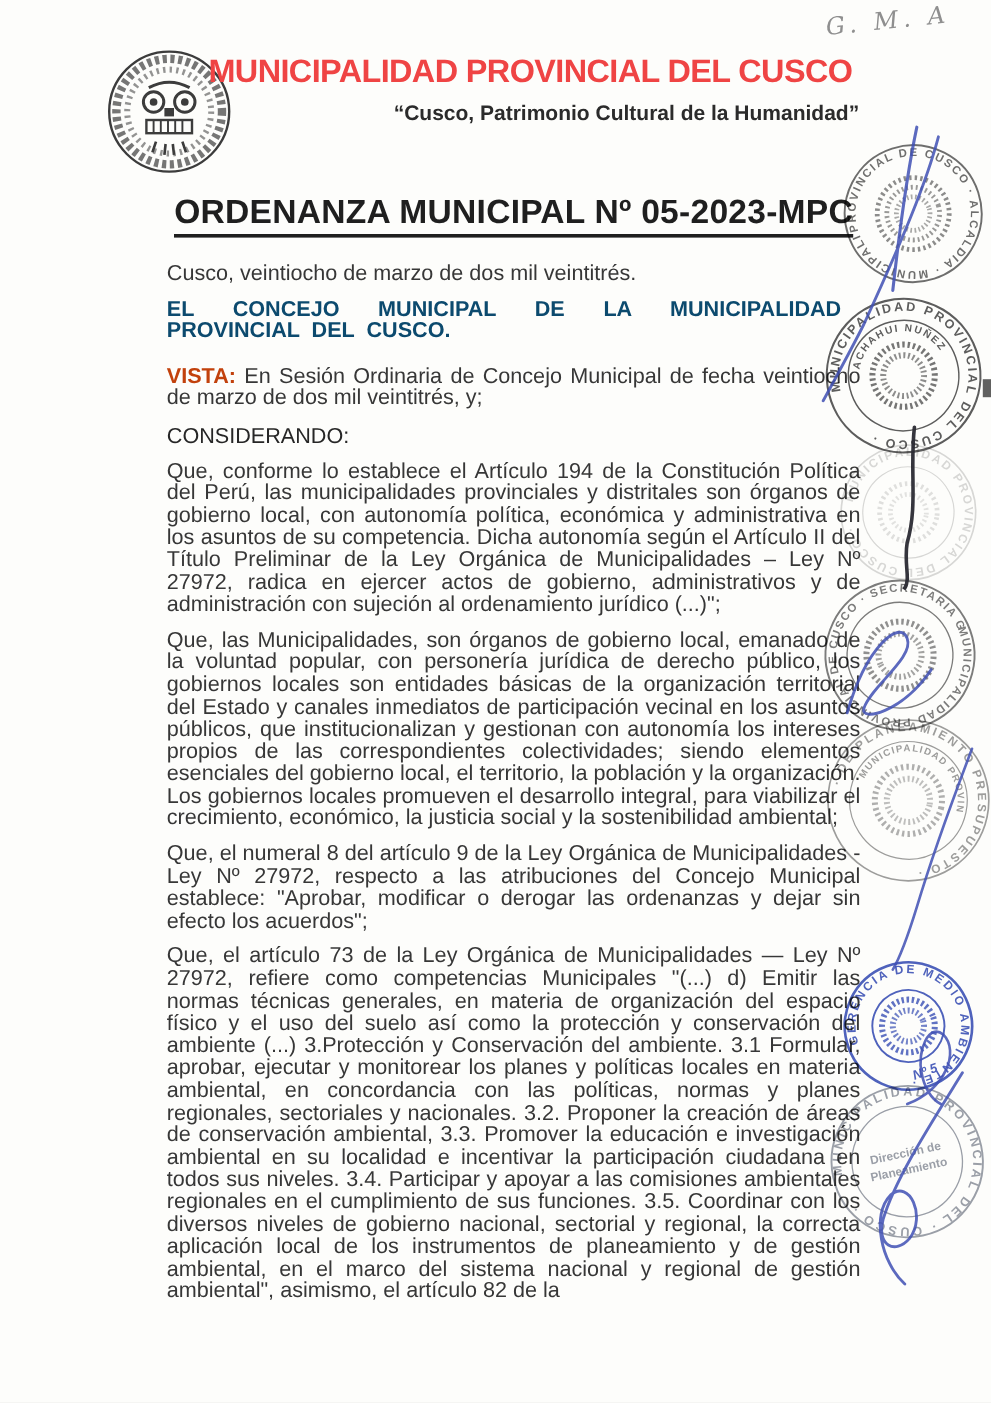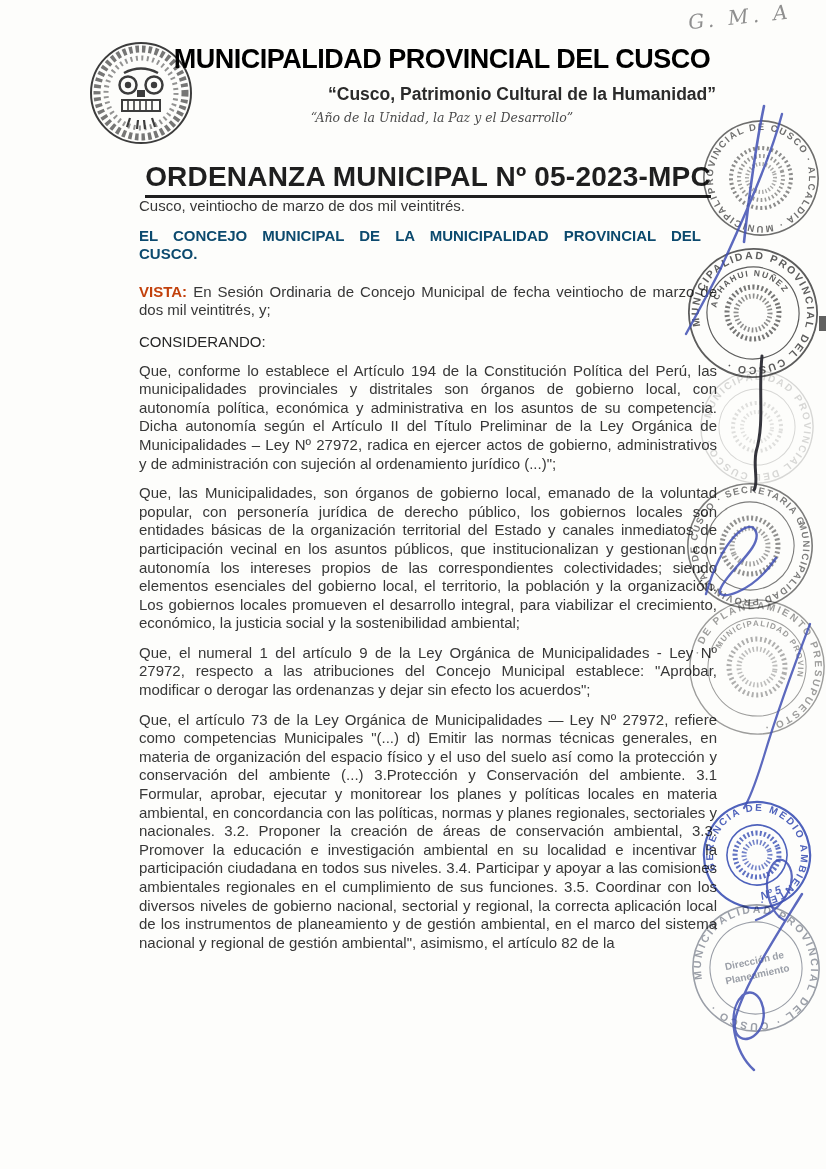--- a/index.html
+++ b/index.html
@@ -2,32 +2,32 @@
 <html><head>
 <meta charset="utf-8">
 <style>
   html,body{margin:0;padding:0;background:#e8e8e6;}
   .page{position:relative;width:826px;height:1169px;background:#fdfdfb;overflow:hidden;
         font-family:"Liberation Sans",sans-serif;color:#363636;}
 
   
   .seal-logo{position:absolute;left:86px;top:38px;width:110px;height:110px;}
   .header-titles{position:absolute;left:168px;top:44px;width:548px;text-align:center;}
-  .org-title{font-size:27px;font-weight:bold;letter-spacing:-0.5px;color:#000000;white-space:nowrap;}
+  .org-title{font-size:27px;font-weight:bold;letter-spacing:-0.5px;color:#ef4444;white-space:nowrap;}
   .org-subtitle{font-size:17.5px;font-weight:bold;color:#2b2b2b;margin-top:9px;text-align:right;}
   .org-motto{font-family:"DejaVu Serif",serif;font-style:italic;font-size:12.5px;color:#4a4a4a;margin-top:5px;}
   .handwritten{position:absolute;left:688px;top:4px;width:120px;font-family:"DejaVu Serif",serif;
                font-style:italic;font-size:20px;color:#8f8f8f;transform:rotate(-6deg);letter-spacing:4px;}
 
   .doc-title-wrap{position:absolute;left:139px;top:161px;width:578px;text-align:center;}
   .doc-title{display:inline-block;font-size:28px;font-weight:bold;letter-spacing:0.2px;color:#1f1f1f;
              border-bottom:3px solid #1f1f1f;padding-bottom:2px;}
 
   
-  .doc-body{position:absolute;left:139px;top:197px;width:578px;font-size:15px;line-height:18.6px;
+  .doc-body{position:absolute;left:139px;top:218px;width:578px;font-size:18px;line-height:18.6px;
             text-align:justify;color:#373737;}
   .doc-body p{margin:0 0 11px;}
   p.date-line{margin-bottom:11px;}
   p.addressee{font-weight:bold;color:#0c4a6e;word-spacing:5px;width:562px;margin-bottom:19px;}
   p.vista{margin-bottom:13px;}
   p.vista b{color:#c2410c;}
   p.considerando{font-weight:normal;color:#262626;margin-bottom:10px;}
 
   
   .stamp{position:absolute;mix-blend-mode:multiply;}
@@ -54,37 +54,36 @@
     <circle cx="68" cy="47" r="3.2" fill="#3c3c3c"></circle>
     <rect x="51" y="52" width="8" height="7" fill="#3c3c3c"></rect>
     <rect x="36" y="62" width="38" height="11" fill="#fdfdfb" stroke="#3c3c3c" stroke-width="2"></rect>
     <path d="M42,62 v11 M48,62 v11 M54,62 v11 M60,62 v11 M66,62 v11" stroke="#3c3c3c" stroke-width="1.6"></path>
     <path d="M44,80 l-3,9 M52,82 l-1,9 M58,82 l1,9 M66,80 l3,9" stroke="#3c3c3c" stroke-width="2.2"></path>
   </svg>
 
   <div class="header-titles">
     <div class="org-title">MUNICIPALIDAD PROVINCIAL DEL CUSCO</div>
     <div class="org-subtitle">“Cusco, Patrimonio Cultural de la Humanidad”</div>
-    <div class="org-motto">“Año de la Unidad, la Paz y el Desarrollo”</div>
   </div>
 
   <div class="handwritten">G. M. A</div>
 
   <div class="doc-title-wrap">
     <span class="doc-title">ORDENANZA MUNICIPAL Nº 05-2023-MPC</span>
   </div>
 
   <div class="doc-body">
     <p class="date-line">Cusco, veintiocho de marzo de dos mil veintitrés.</p>
     <p class="addressee">EL CONCEJO MUNICIPAL DE LA MUNICIPALIDAD PROVINCIAL DEL CUSCO.</p>
     <p class="vista"><b>VISTA:</b> <span>En Sesión Ordinaria de Concejo Municipal de fecha veintiocho de marzo de dos mil veintitrés, y;</span></p>
     <p class="considerando">CONSIDERANDO:</p>
     <p class="para">Que, conforme lo establece el Artículo 194 de la Constitución Política del Perú, las municipalidades provinciales y distritales son órganos de gobierno local, con autonomía política, económica y administrativa en los asuntos de su competencia. Dicha autonomía según el Artículo II del Título Preliminar de la Ley Orgánica de Municipalidades – Ley Nº 27972, radica en ejercer actos de gobierno, administrativos y de administración con sujeción al ordenamiento jurídico (...)";</p>
     <p class="para">Que, las Municipalidades, son órganos de gobierno local, emanado de la voluntad popular, con personería jurídica de derecho público, los  gobiernos locales son entidades básicas de la organización territorial del Estado y canales inmediatos de participación vecinal en los asuntos públicos, que institucionalizan  y gestionan  con autonomía los intereses propios de las correspondientes colectividades; siendo elementos esenciales del gobierno local, el territorio, la población y la organización. Los gobiernos locales promueven el desarrollo integral, para viabilizar el crecimiento, económico, la justicia social y la sostenibilidad ambiental;</p>
-    <p class="para">Que, el numeral 1 del artículo 9 de la Ley Orgánica de Municipalidades - Ley Nº 27972, respecto a las atribuciones del Concejo Municipal establece: "Aprobar, modificar o derogar las ordenanzas y dejar sin efecto los acuerdos";</p>
+    <p class="para">Que, el numeral 8 del artículo 9 de la Ley Orgánica de Municipalidades - Ley Nº 27972, respecto a las atribuciones del Concejo Municipal establece: "Aprobar, modificar o derogar las ordenanzas y dejar sin efecto los acuerdos";</p>
     <p class="para">Que, el artículo 73 de la Ley Orgánica de Municipalidades — Ley Nº 27972, refiere como competencias Municipales "(...) d) Emitir las normas técnicas generales, en materia de organización del espacio físico y el uso del suelo así como la protección y conservación del ambiente (...) 3.Protección y Conservación del ambiente. 3.1 Formular, aprobar, ejecutar y monitorear los planes y políticas locales en materia ambiental, en concordancia con las políticas, normas y planes regionales, sectoriales y nacionales. 3.2. Proponer la creación de áreas de conservación ambiental, 3.3. Promover la educación e investigación ambiental en su localidad e incentivar la participación ciudadana en todos sus niveles. 3.4. Participar y apoyar a las comisiones ambientales regionales en el cumplimiento de sus funciones. 3.5. Coordinar con los diversos niveles de gobierno nacional, sectorial y regional, la correcta aplicación local de los instrumentos de planeamiento y de gestión ambiental, en el marco del sistema nacional y regional de gestión ambiental", asimismo, el artículo 82 de la</p>
   </div>
 
   <svg class="stamp" style="left: 701px; top: 118px; transform: rotate(-18deg); opacity: 0.85; color: rgb(86, 86, 86);" width="120" height="120" viewBox="0 0 120 120">
     <defs>
         <path id="arc0" d="M60,60 m-48,0 a48,48 0 1,1 96,0 a48,48 0 1,1 -96,0"></path>
       </defs>
     <circle class="ring" cx="60" cy="60" r="57" stroke-width="1.6"></circle>
     <circle class="tex" cx="60" cy="60" r="30" stroke-width="4" stroke-dasharray="2 2.6" opacity=".8"></circle>
     <circle class="tex" cx="60" cy="60" r="22" stroke-width="4" stroke-dasharray="1.6 2.4" opacity=".7"></circle>

